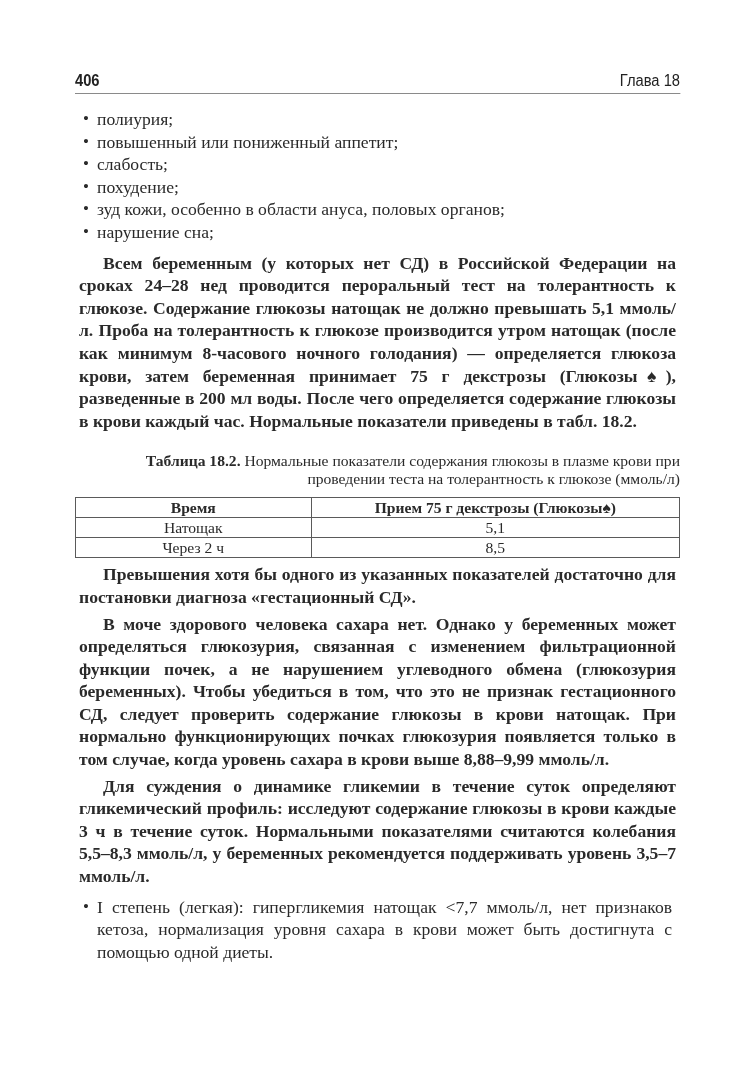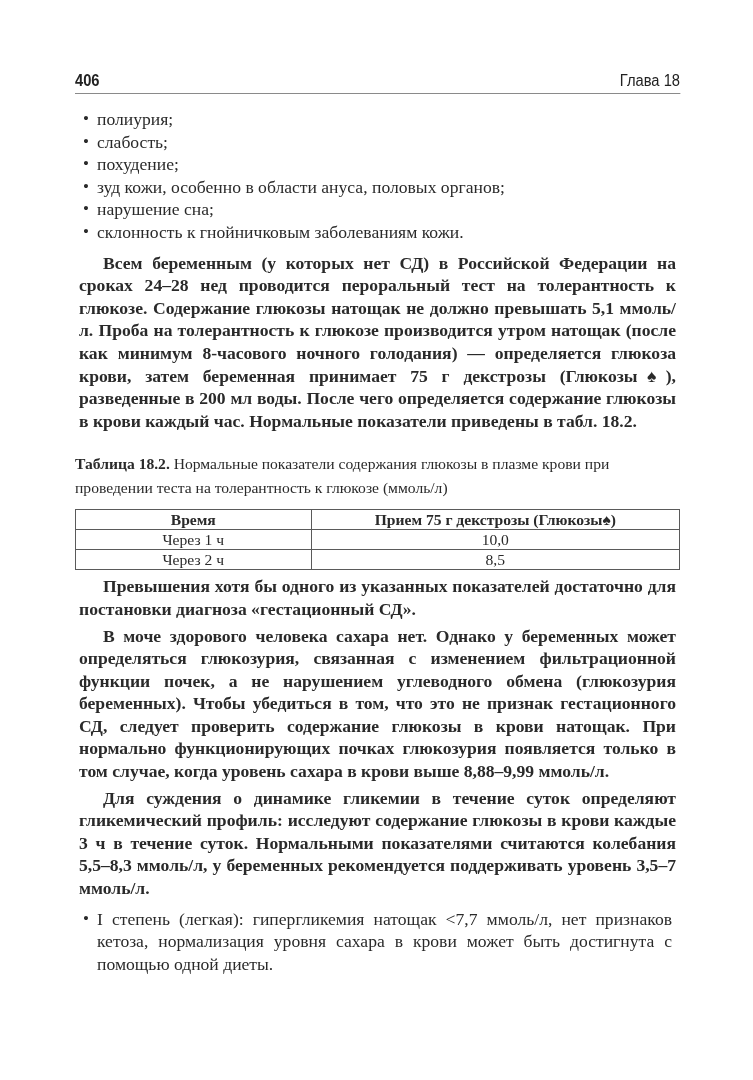--- a/index.html
+++ b/index.html
@@ -17,21 +17,21 @@
       width: 108.7%;
     }
     .running-head .pno { font-weight: bold; }
     .body-text { font-size: 17.6px; line-height: 22.6px; text-align: justify; margin-top: 14px; }
     ul.bullets { list-style: none; margin: 8px; padding: 0; }
     ul.bullets li { position: relative; padding-left: 14px; }
     ul.bullets li::before {
       content: "•"; position: absolute; left: 0; top: 0; font-size: 17px;
     }
     p { margin: 4px; text-indent: 24px; font-weight: bold; }
-    .caption { font-size: 15.6px; line-height: 24px; margin-top: 20px; text-align: left; }
+    .caption { font-size: 15.6px; line-height: 18px; margin-top: 20px; text-align: right; }
     .caption b { font-weight: bold; }
     table.data {
       width: 100%; border-collapse: collapse; margin-top: 9px; margin-bottom: 5px;
       font-size: 15.6px; line-height: 19px;
     }
     table.data th, table.data td {
       border: 1px solid #5a5a5a; text-align: center; padding: 0 4px; height: 19px;
     }
     table.data th { font-weight: bold; }
     table.data col.c1 { width: 39%; }
@@ -44,25 +44,25 @@
 <div class="page">
 
   <div class="running-head">
     <span class="pno">406</span>
     <span>Глава 18</span>
   </div>
 
   <div class="body-text">
     <ul class="bullets">
       <li>полиурия;</li>
+      <li>повышенный или пониженный аппетит;</li>
       <li>слабость;</li>
       <li>похудение;</li>
       <li>зуд кожи, особенно в области ануса, половых органов;</li>
       <li>нарушение сна;</li>
-      <li>склонность к гнойничковым заболеваниям кожи.</li>
     </ul>
 
     <p>Всем беременным (у которых нет СД) в Российской Федерации на сроках 24–28 нед проводится пероральный тест на толерантность к глюкозе. Содержание глюкозы натощак не должно превышать 5,1 ммоль/л. Проба на толерантность к глюкозе производится утром натощак (после как минимум 8-часового ночного голодания) — определяется глюкоза крови, затем беременная принимает 75 г декстрозы (Глюкозы♠), разведенные в 200 мл воды. После чего определяется содержание глюкозы в крови каждый час. Нормальные показатели приведены в табл. 18.2.</p>
 
     <div class="caption">
       <b>Таблица 18.2.</b><span> Нормальные показатели содержания глюкозы в плазме крови при проведении теста на толерантность к глюкозе (ммоль/л)</span>
     </div>
 
     <table class="data">
       <colgroup>
@@ -70,22 +70,22 @@
           <col>
         </colgroup>
       <thead>
         <tr>
           <th>Время</th>
           <th>Прием 75 г декстрозы (Глюкозы♠)</th>
         </tr>
       </thead>
       <tbody>
         <tr>
-          <td>Через 1 ч</td>
-          <td>10,0</td>
+          <td>Натощак</td>
+          <td>5,1</td>
         </tr>
         <tr>
           <td>Через 2 ч</td>
           <td>8,5</td>
         </tr>
       </tbody>
     </table>
 
     <p>Превышения хотя бы одного из указанных показателей достаточно для постановки диагноза «гестационный СД».</p>
     <p>В моче здорового человека сахара нет. Однако у беременных может определяться глюкозурия, связанная с изменением фильтрационной функции почек, а не нарушением углеводного обмена (глюкозурия беременных). Чтобы убедиться в том, что это не признак гестационного СД, следует проверить содержание глюкозы в крови натощак. При нормально функционирующих почках глюкозурия появляется только в том случае, когда уровень сахара в крови выше 8,88–9,99 ммоль/л.</p>

